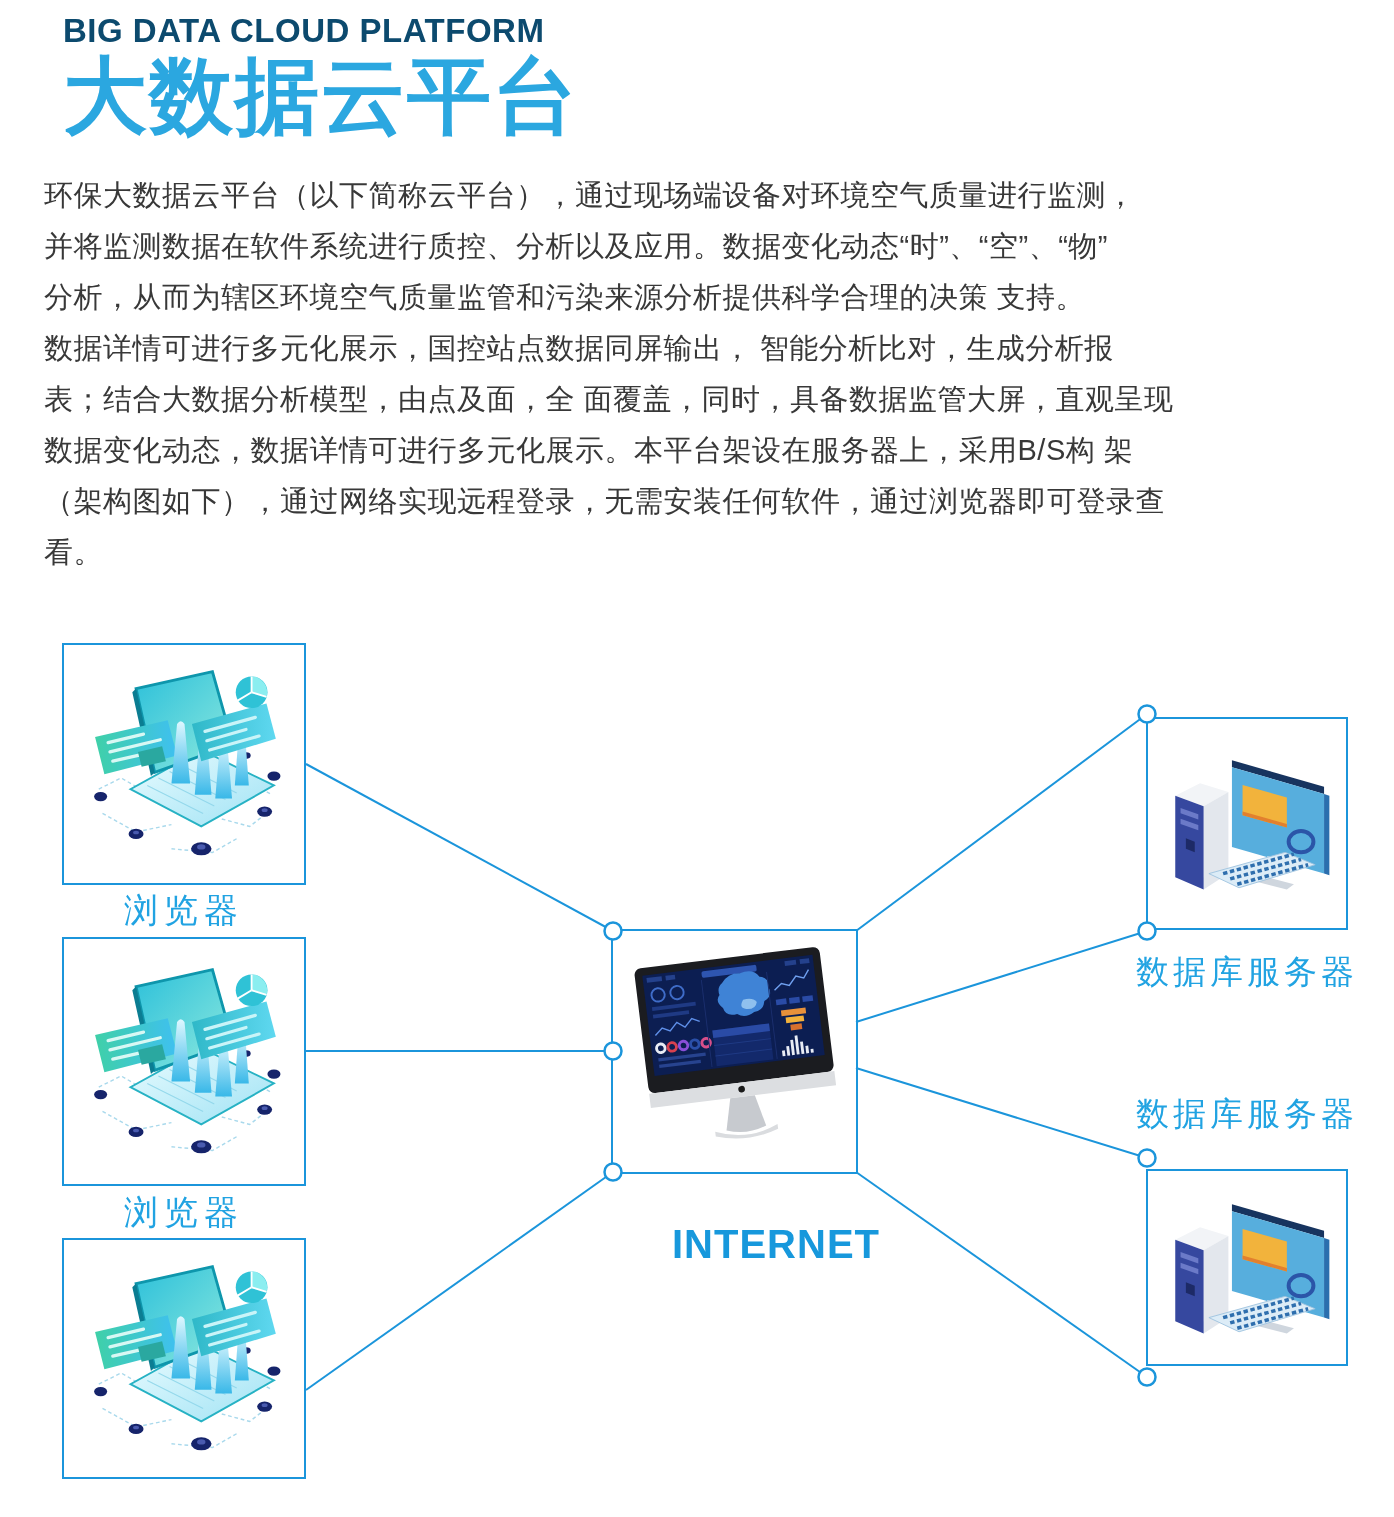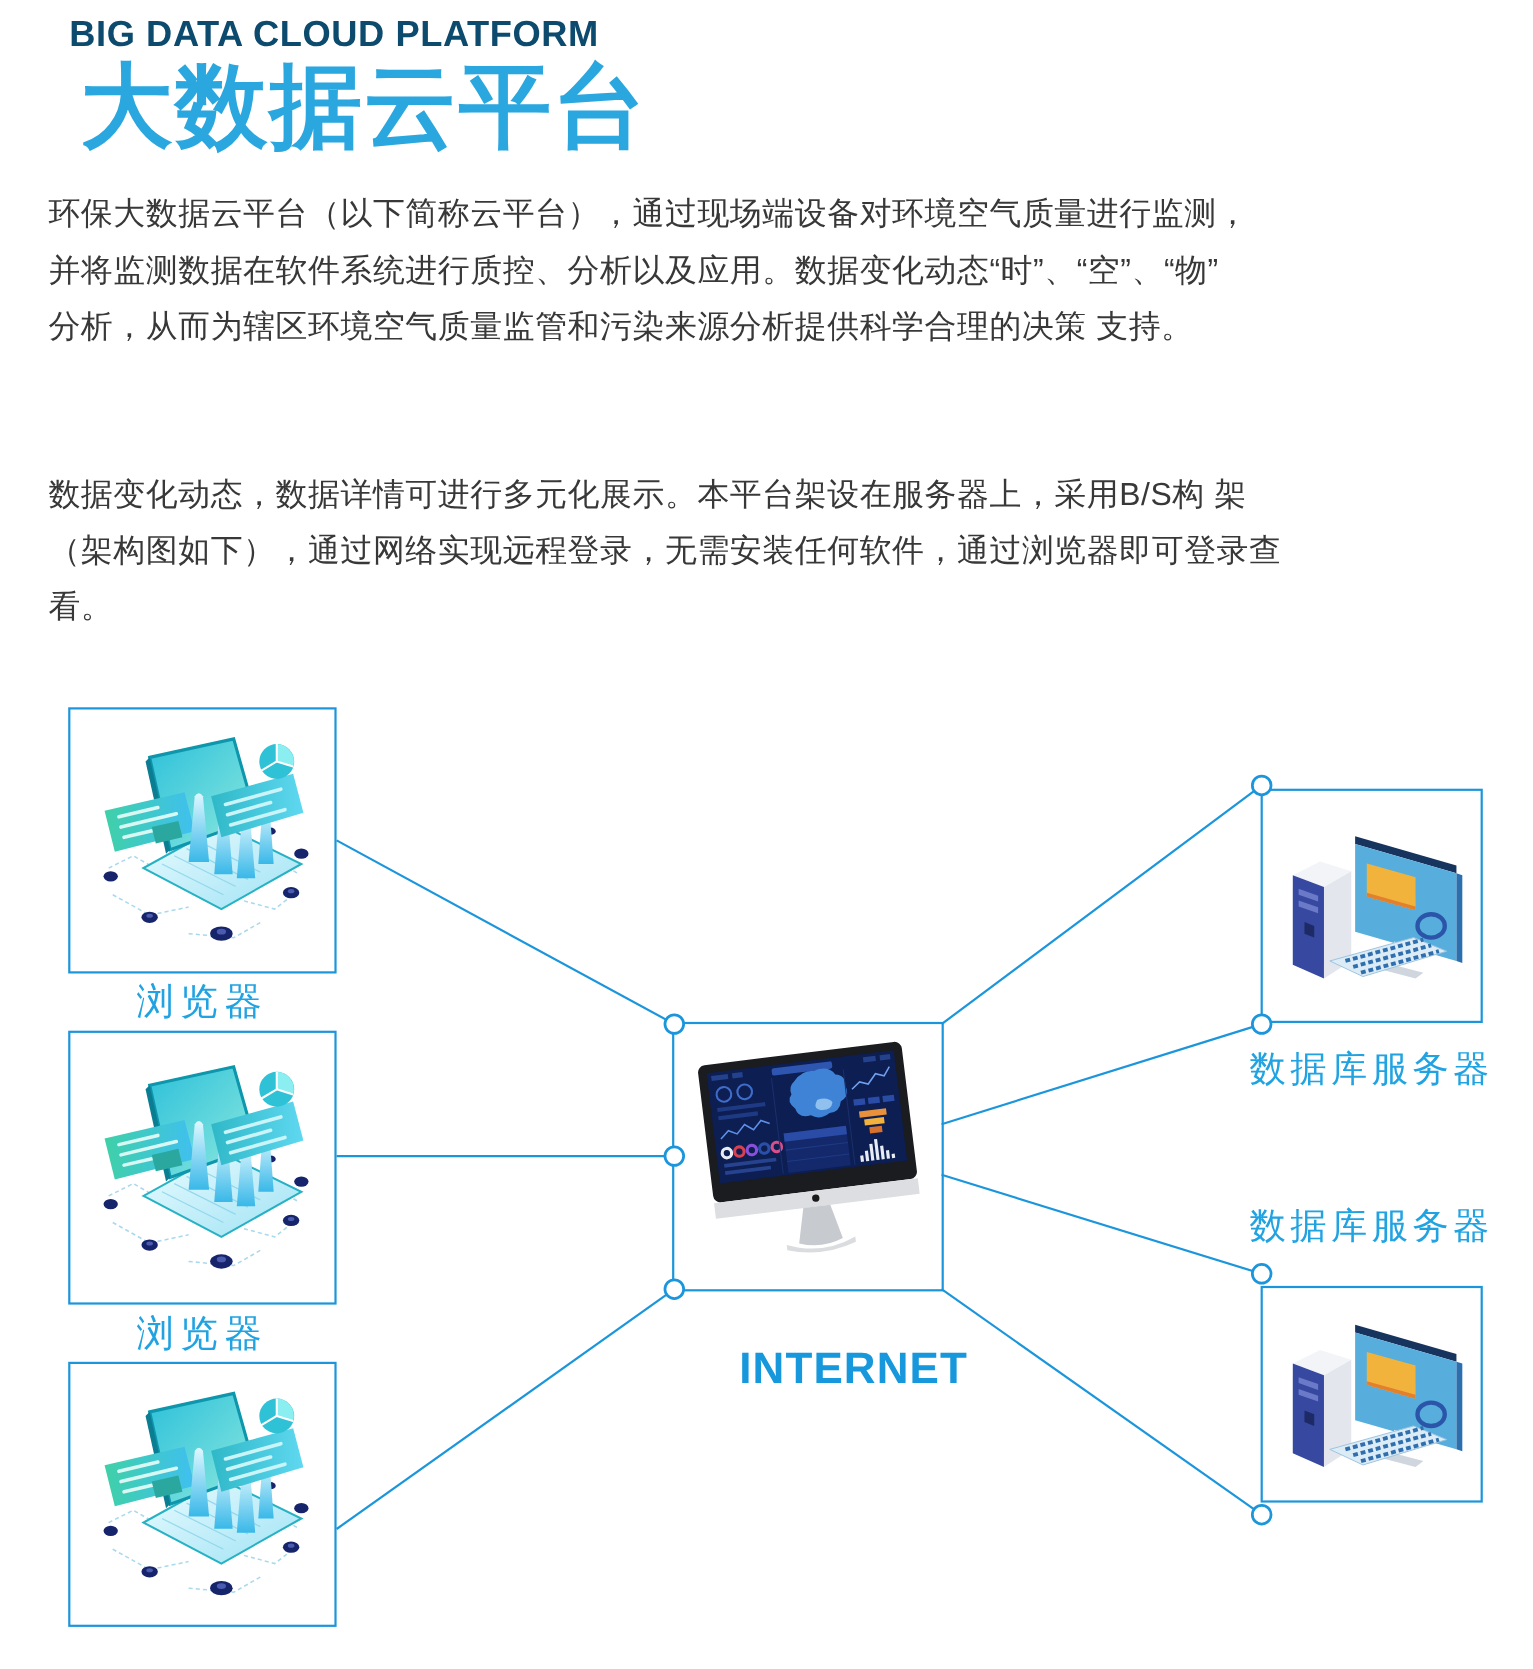--- a/index.html
+++ b/index.html
@@ -6,21 +6,21 @@
   body{
     width:1394px;height:1517px;position:relative;overflow:hidden;
     font-family:"Liberation Sans","DejaVu Sans",sans-serif;
   }
   
   .hdr{position:absolute;left:63px;top:12px;}
   .hdr .en{
     font-size:33px;font-weight:bold;color:#0c4a6e;letter-spacing:0.5px;margin:0;
   }
   .hdr .zh{
-    font-size:84px;font-weight:bold;color:#2ba7e0;letter-spacing:2px;margin:4px 0 0 10px;line-height:1.0;
+    font-size:84px;font-weight:bold;color:#2ba7e0;letter-spacing:2px;margin:4px 0 0 0;line-height:1.0;
   }
   
   .intro{
     position:absolute;left:44px;top:170px;width:1332px;
     font-size:29px;line-height:51px;color:#383838;letter-spacing:0.5px;
   }
   .intro p{margin:0;}
   .intro .ln{white-space:nowrap;}
   .intro .first{text-indent:2.3em;font-family:Liberation Serif, serif;}
   
@@ -224,22 +224,22 @@
   <p class="zh">大数据云平台</p>
 </div>
 
 <div class="intro">
   <p>
     <span class="ln first">环保大数据云平台（以下简称云平台），通过现场端设备对环境空气质量进行监测，</span><br>
     <span class="ln">并将监测数据在软件系统进行质控、分析以及应用。数据变化动态“时”、“空”、“物”</span><br>
     <span class="ln">分析，从而为辖区环境空气质量监管和污染来源分析提供科学合理的决策 支持。</span>
   </p>
   <p>
-    <br>
-    <br>
+    <span class="ln first">数据详情可进行多元化展示，国控站点数据同屏输出， 智能分析比对，生成分析报</span><br>
+    <span class="ln">表；结合大数据分析模型，由点及面，全 面覆盖，同时，具备数据监管大屏，直观呈现</span><br>
     <span class="ln">数据变化动态，数据详情可进行多元化展示。本平台架设在服务器上，采用B/S构 架</span><br>
     <span class="ln">（架构图如下），通过网络实现远程登录，无需安装任何软件，通过浏览器即可登录查</span><br>
     <span class="ln">看。</span>
   </p>
 </div>
 
 <div class="dbox b1">
   <svg class="art" width="205" height="196" viewBox="0 0 220 210">
       <use href="#sym-laptop"></use>
     </svg>

